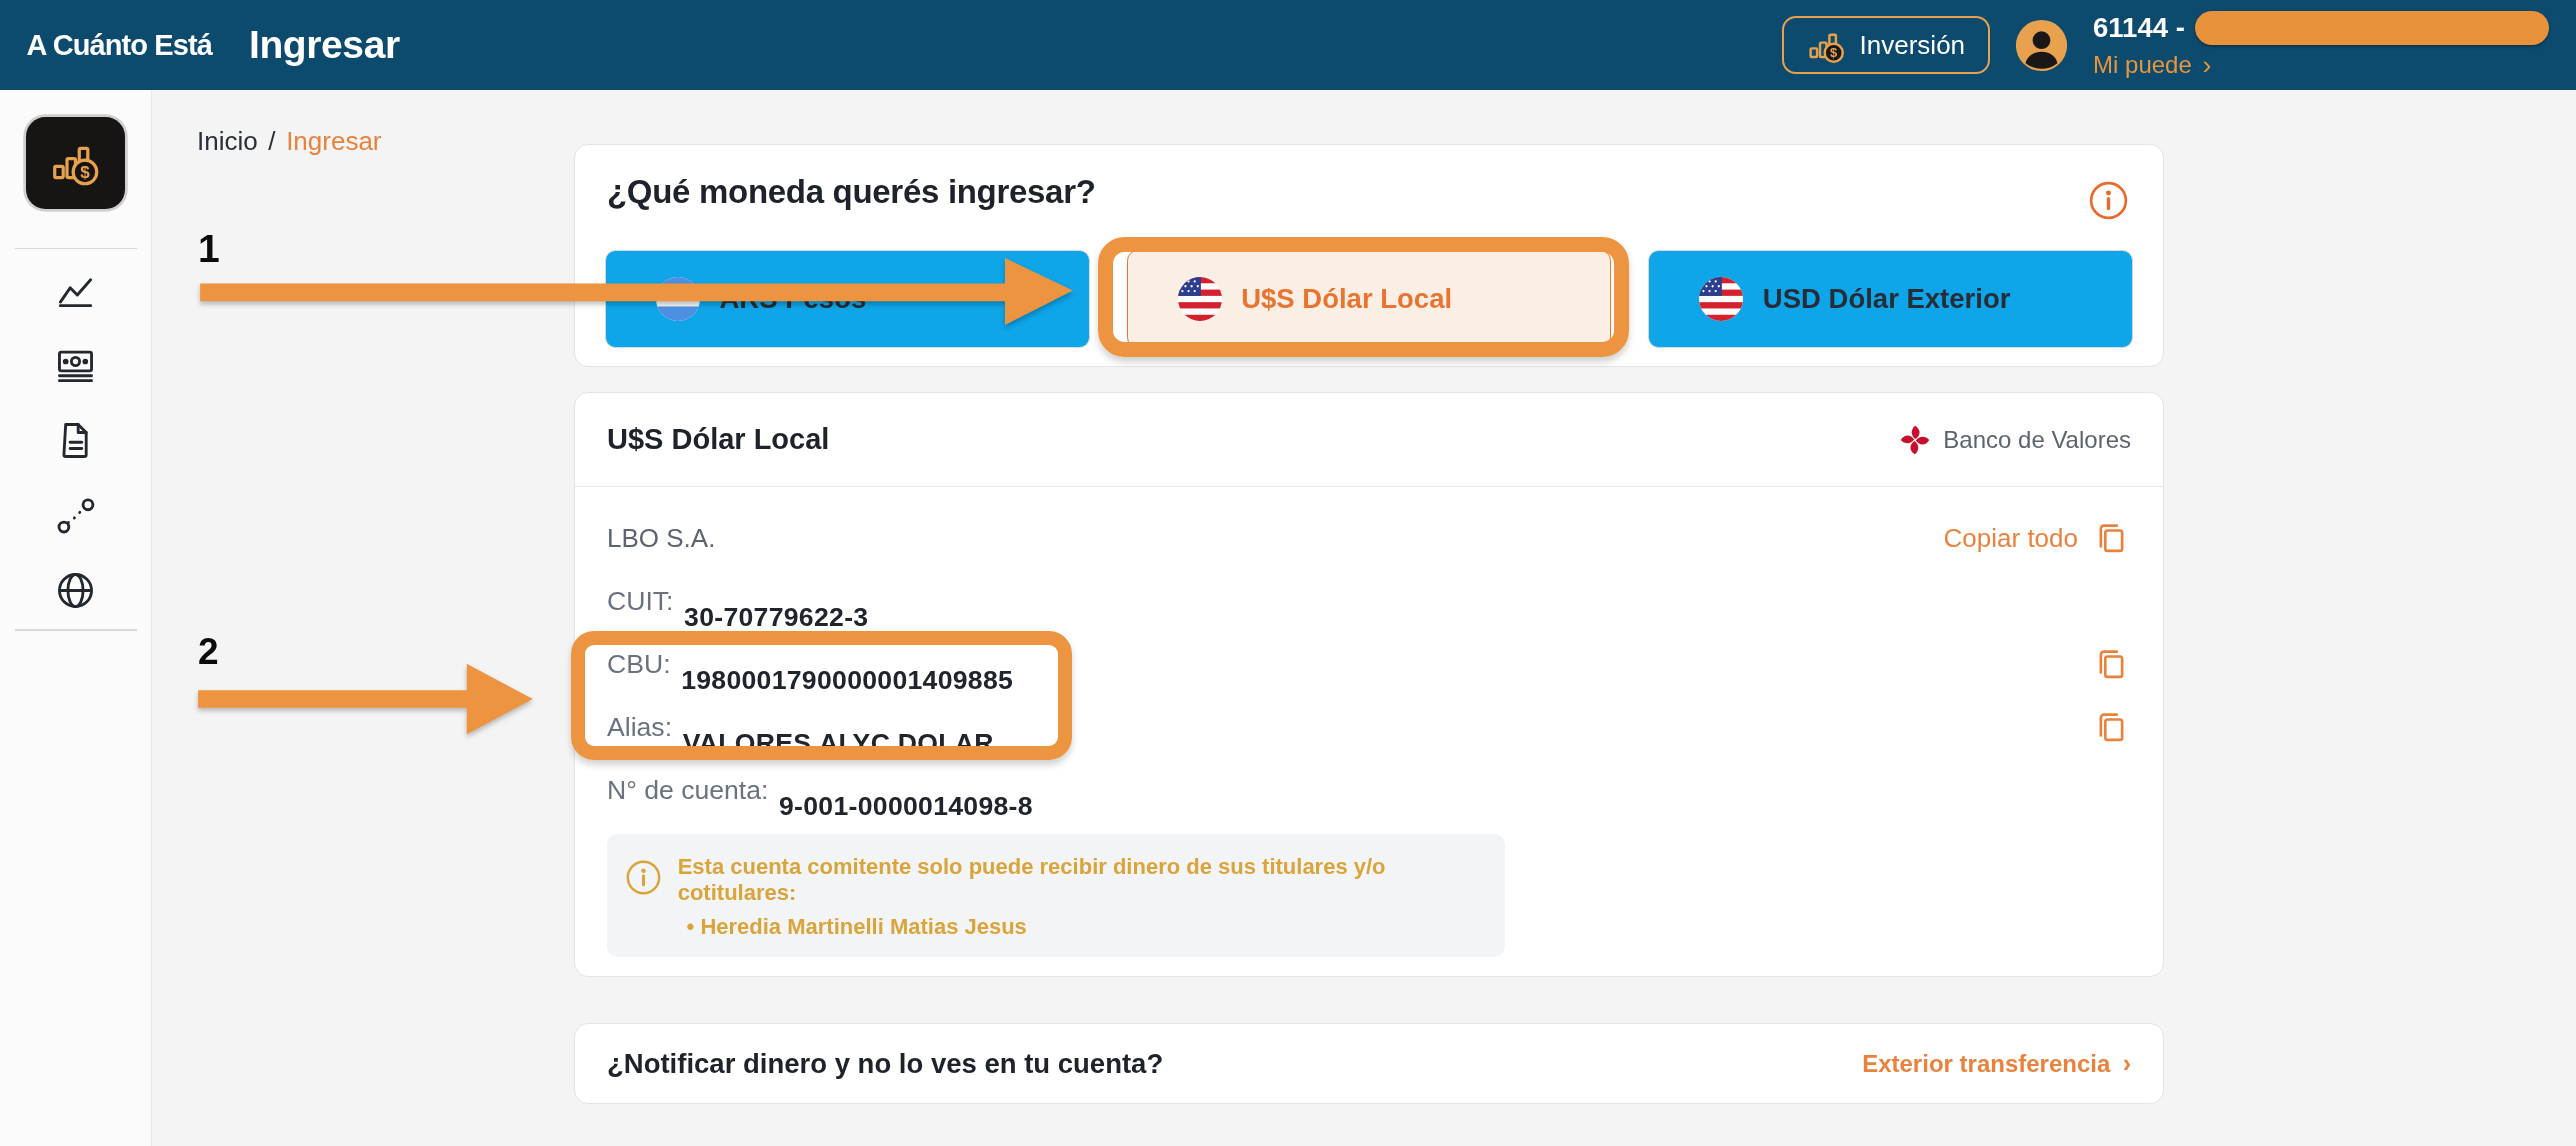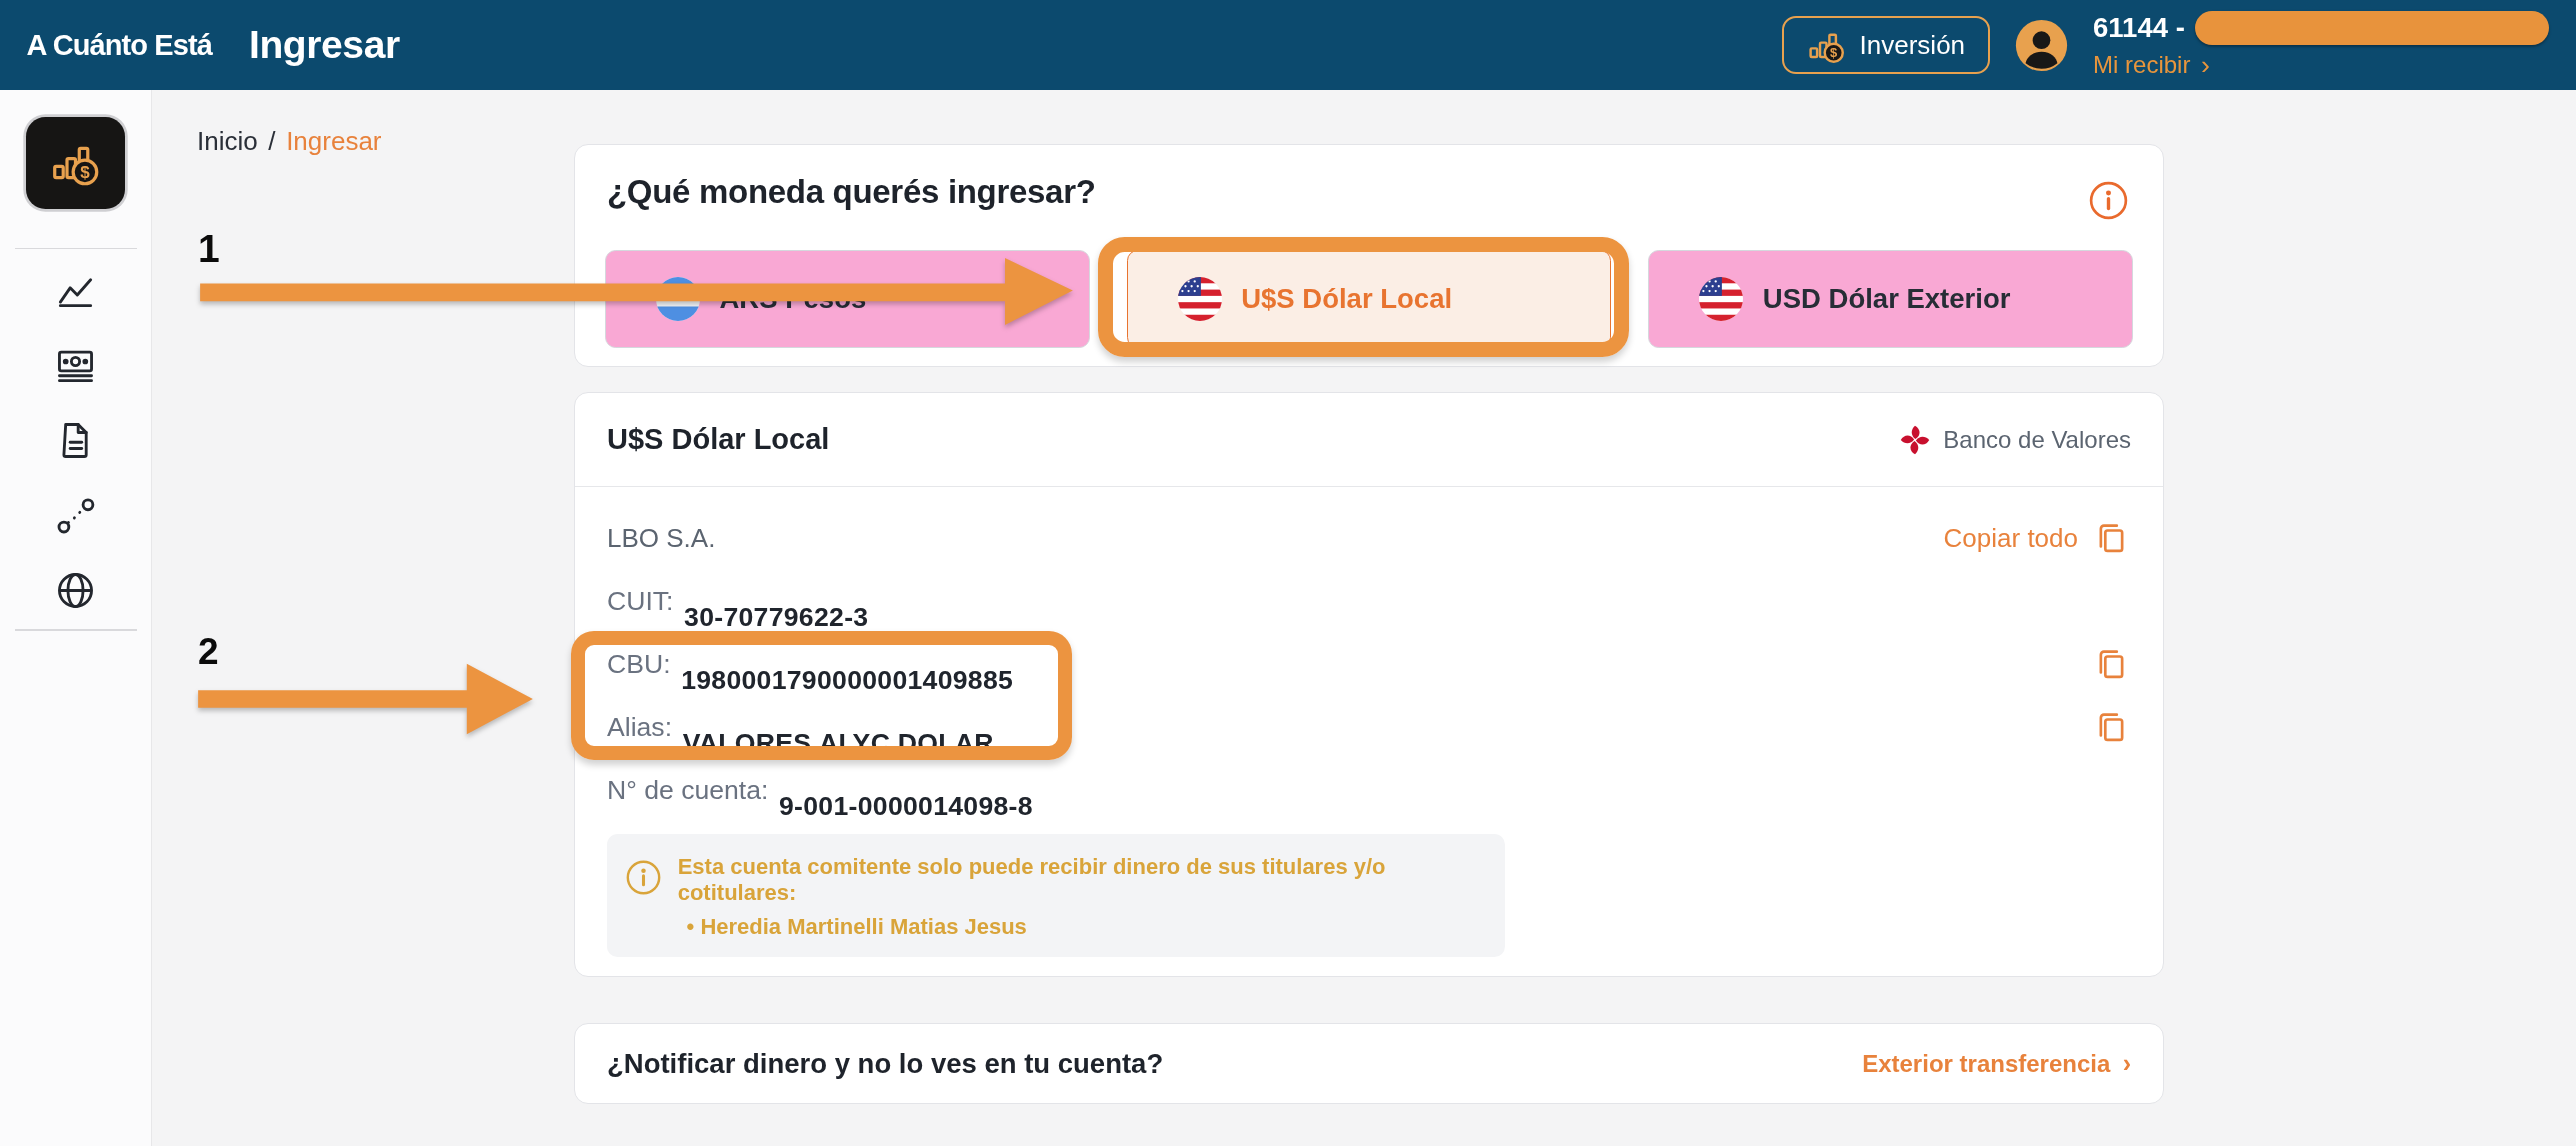--- a/index.html
+++ b/index.html
@@ -41,21 +41,21 @@
   .bc-cur { color:#E8823C; }
 
   
   .card { position:absolute; left:574px; width:1590px; background:#fff;
           border:1.3px solid #E3E4E8; border-radius:14px; }
   .card-1 { top:144px; height:223px; }
   .c1-title { position:absolute; left:32px; top:28px; font-size:33px; font-weight:bold;
               color:#1E232B; letter-spacing:-0.3px; }
   .c1-info { position:absolute; right:34px; top:35px; cursor:pointer; line-height:0; }
   .options { position:absolute; left:30px; right:30px; top:105px; height:98px; display:flex; gap:37px; }
-  .option { flex:1; border:1.3px solid #D5D8DD; border-radius:10.6px; background:#f9a8d4;
+  .option { flex:1; border:1.3px solid #D5D8DD; border-radius:10.6px; background:#0ea5e9;
             display:flex; align-items:center; padding-left:50px; gap:19.5px;
             font-size:27.5px; font-weight:600; color:#272D36; cursor:pointer; }
   .option.selected { background:#FBEEE5; border-color:#E87430; color:#E87430; }
   .flag { width:44px; height:44px; flex:none; line-height:0; }
 
   .card-2 { top:392px; height:585px; }
   .c2-head { height:93px; display:flex; align-items:center; padding:0 32px; }
   .c2-title { font-size:29px; font-weight:bold; color:#1E232B; }
   .bank { margin-left:auto; display:flex; align-items:center; gap:12.4px; font-size:24px; color:#5B6470; }
   .c2-div { height:1.3px; background:#E6E7EA; }
@@ -126,21 +126,21 @@
           <path d="M30 37 c-11 0 -17 7 -18 13 a29 29 0 0 0 36 0 c-1 -6 -7 -13 -18 -13 Z" fill="#191817"></path>
         </svg>
       </div>
 
       <div>
         <div class="user-line">
           <span>61144 -</span>
           <span class="redaction"></span>
         </div>
         <div class="profile">
-          <span>Mi recibir</span>
+          <span>Mi puede</span>
           <span class="chev">›</span>
         </div>
       </div>
     </div>
   </header>
 
   <aside class="sidebar">
     <div class="side-tile">
       <span style="line-height:0">
         <svg width="51" height="51" viewBox="0 0 54 54">

